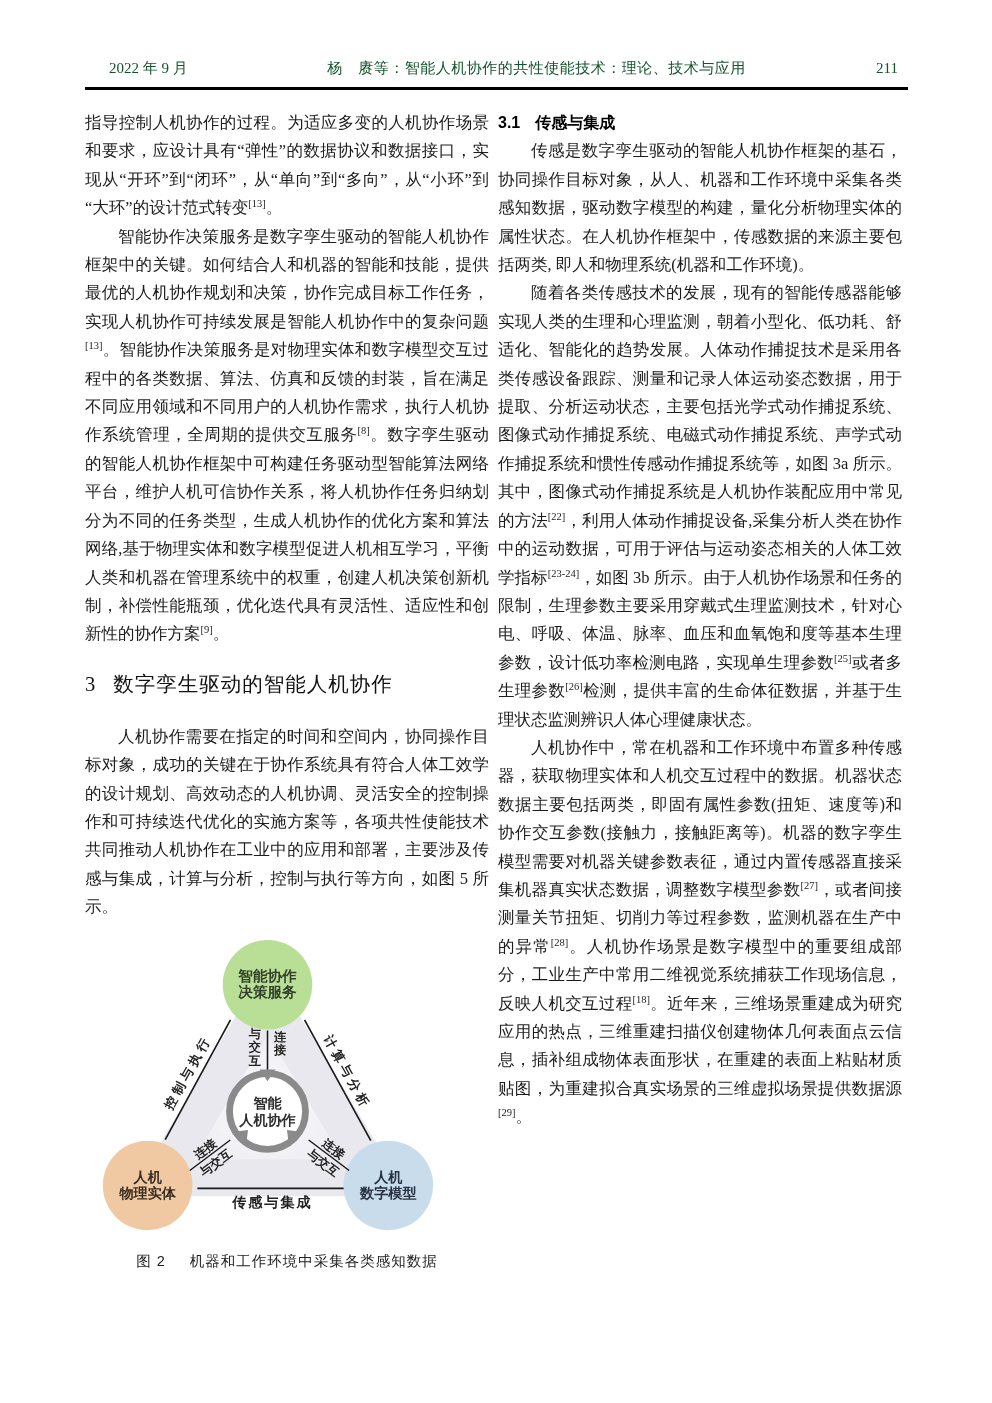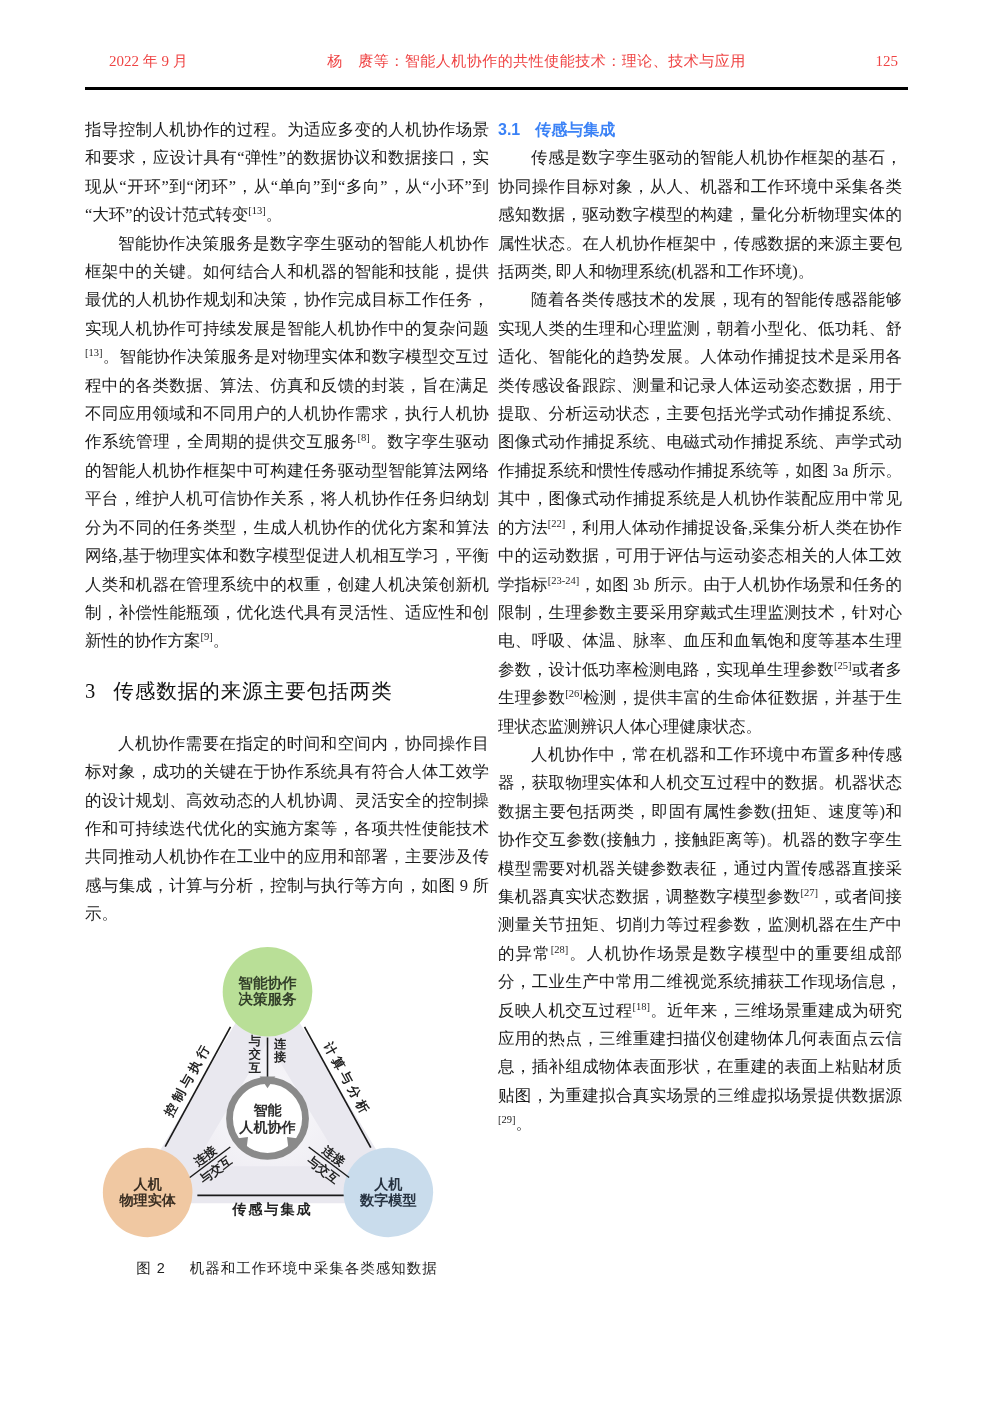--- a/index.html
+++ b/index.html
@@ -2,39 +2,39 @@
 <html lang="zh"><head>
 <meta charset="utf-8">
 <style>
   html,body{margin:0;padding:0;background:#ffffff;}
   .page{
     position:relative;width:992px;height:1403px;background:#fff;overflow:hidden;
     font-family:"Liberation Serif","DejaVu Serif",serif;color:#1c1c1c;
   }
   
   .header{
-    position:absolute;left:85px;top:52px;width:823px;
-    display:flex;align-items:baseline;font-size:15px;color:#ef4444;justify-content:space-between;
+    position:absolute;left:85px;top:59px;width:823px;
+    display:flex;align-items:baseline;font-size:15px;color:#14532d;justify-content:space-between;
   }
   .header .h-date{width:190px;padding-left:24px;box-sizing:border-box;}
   .header .h-title{flex:1;text-align:center;letter-spacing:.5px;}
   .header .h-page{width:110px;text-align:right;padding-right:10px;box-sizing:border-box;}
   .rule{position:absolute;left:85px;top:87px;width:823px;height:3px;background:#000;}
   
-  .columns{position:absolute;left:85px;top:116px;width:824px;display:flex;gap:9px;}
+  .columns{position:absolute;left:85px;top:109px;width:824px;display:flex;gap:9px;}
   .col{width:404px;}
   p.body{
     font-size:16.5px;line-height:28.4px;text-align:justify;margin:0;
     word-break:break-all;
   }
   p.indent{text-indent:2em;}
   sup{font-size:10.5px;line-height:0;vertical-align:super;}
   h4.sub{
     font-family:"Liberation Sans","DejaVu Sans",sans-serif;
-    font-size:16px;font-weight:700;margin:0;line-height:28.4px;color:#3b82f6;
+    font-size:16px;font-weight:700;margin:0;line-height:28.4px;color:#000000;
   }
   h4.sub .num{margin-right:15px;}
   h2.sec{
     font-size:20.5px;font-weight:400;margin:20px 0 24px 0;line-height:30px;color:#111;
     letter-spacing:1px;
   }
   h2.sec .num{margin-right:18px;letter-spacing:0;}
   
   .figure{margin-top:12px;text-align:center;}
   .figure svg{display:block;margin:0 auto;}
@@ -46,37 +46,37 @@
   .fig-label{font-family:"Liberation Sans","DejaVu Sans",sans-serif;font-weight:700;}
 </style>
 </head>
 <body>
 
 <div class="page">
 
   <div class="header">
     <span class="h-date">2022 年 9 月</span>
     <span class="h-title">杨　赓等：智能人机协作的共性使能技术：理论、技术与应用</span>
-    <span class="h-page">125</span>
+    <span class="h-page">211</span>
   </div>
   <div class="rule"></div>
 
   <div class="columns">
 
     <div class="col">
       <p class="body">指导控制人机协作的过程。为适应多变的人机协作场景和要求，应设计具有“弹性”的数据协议和数据接口，实现从“开环”到“闭环”，从“单向”到“多向”，从“小环”到“大环”的设计范式转变<sup>[13]</sup>。</p>
 
 
       <p class="body indent">智能协作决策服务是数字孪生驱动的智能人机协作框架中的关键。如何结合人和机器的智能和技能，提供最优的人机协作规划和决策，协作完成目标工作任务，实现人机协作可持续发展是智能人机协作中的复杂问题<sup>[13]</sup>。智能协作决策服务是对物理实体和数字模型交互过程中的各类数据、算法、仿真和反馈的封装，旨在满足不同应用领域和不同用户的人机协作需求，执行人机协作系统管理，全周期的提供交互服务<sup>[8]</sup>。数字孪生驱动的智能人机协作框架中可构建任务驱动型智能算法网络平台，维护人机可信协作关系，将人机协作任务归纳划分为不同的任务类型，生成人机协作的优化方案和算法网络,基于物理实体和数字模型促进人机相互学习，平衡人类和机器在管理系统中的权重，创建人机决策创新机制，补偿性能瓶颈，优化迭代具有灵活性、适应性和创新性的协作方案<sup>[9]</sup>。</p>
 
       <h2 class="sec">
-        <span class="num">3</span><span>传感数据的来源主要包括两类</span>
+        <span class="num">3</span><span>数字孪生驱动的智能人机协作</span>
       </h2>
 
-      <p class="body indent">人机协作需要在指定的时间和空间内，协同操作目标对象，成功的关键在于协作系统具有符合人体工效学的设计规划、高效动态的人机协调、灵活安全的控制操作和可持续迭代优化的实施方案等，各项共性使能技术共同推动人机协作在工业中的应用和部署，主要涉及传感与集成，计算与分析，控制与执行等方向，如图 9 所示。</p>
+      <p class="body indent">人机协作需要在指定的时间和空间内，协同操作目标对象，成功的关键在于协作系统具有符合人体工效学的设计规划、高效动态的人机协调、灵活安全的控制操作和可持续迭代优化的实施方案等，各项共性使能技术共同推动人机协作在工业中的应用和部署，主要涉及传感与集成，计算与分析，控制与执行等方向，如图 5 所示。</p>
 
       <div class="figure">
         <svg width="380" height="310" viewBox="0 0 390 318">
           <defs>
             <radialGradient id="triGrad" cx="50%" cy="58%" r="75%">
               <stop offset="0%" stop-color="#fafafc"></stop>
               <stop offset="65%" stop-color="#eceaf1"></stop>
               <stop offset="100%" stop-color="#e2e1ea"></stop>
             </radialGradient>
           </defs>

